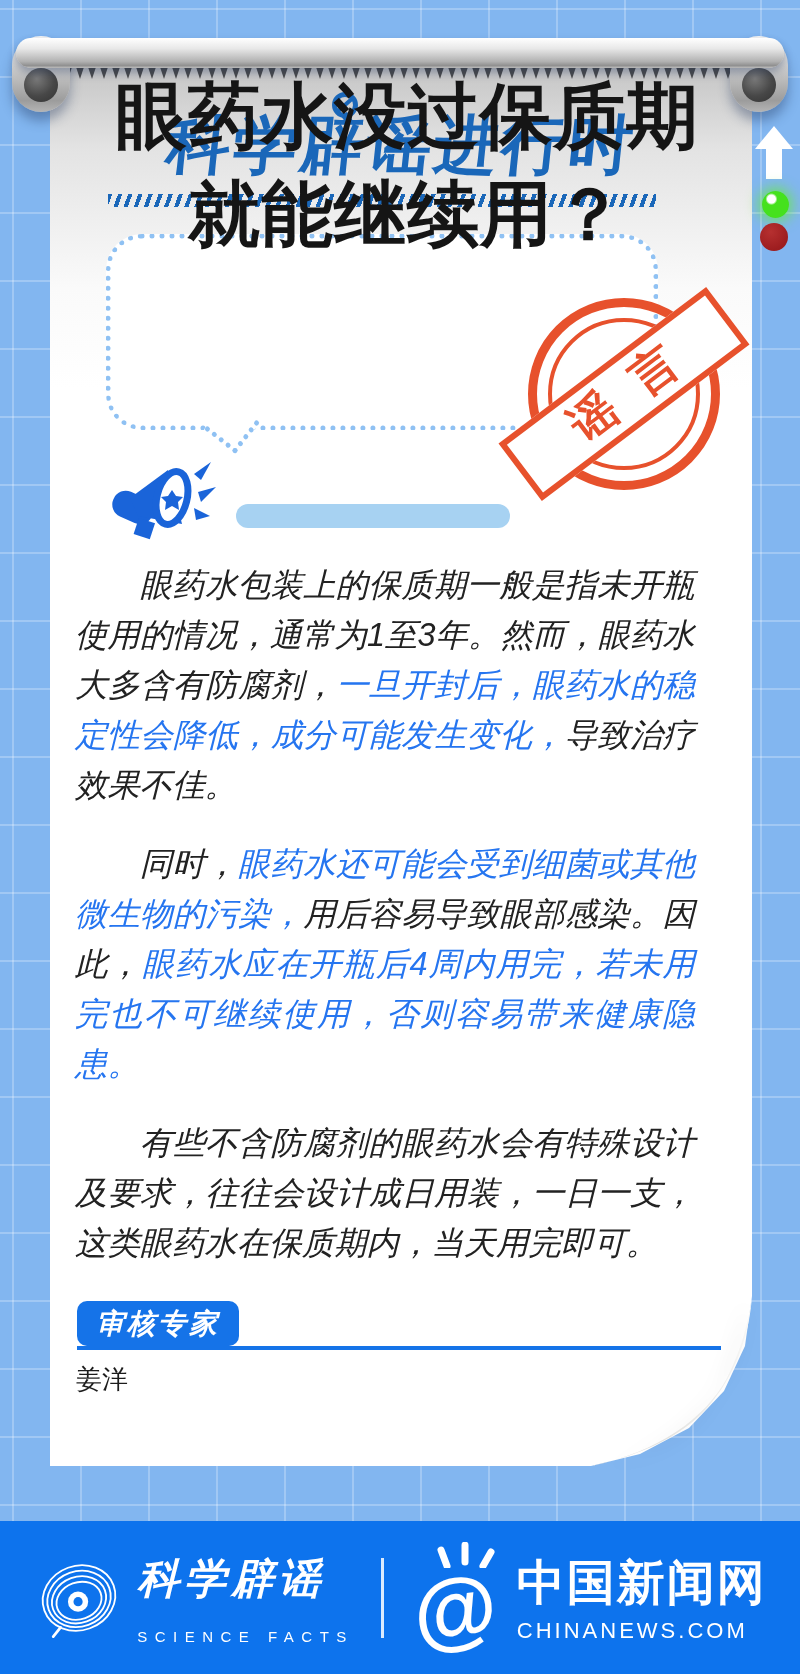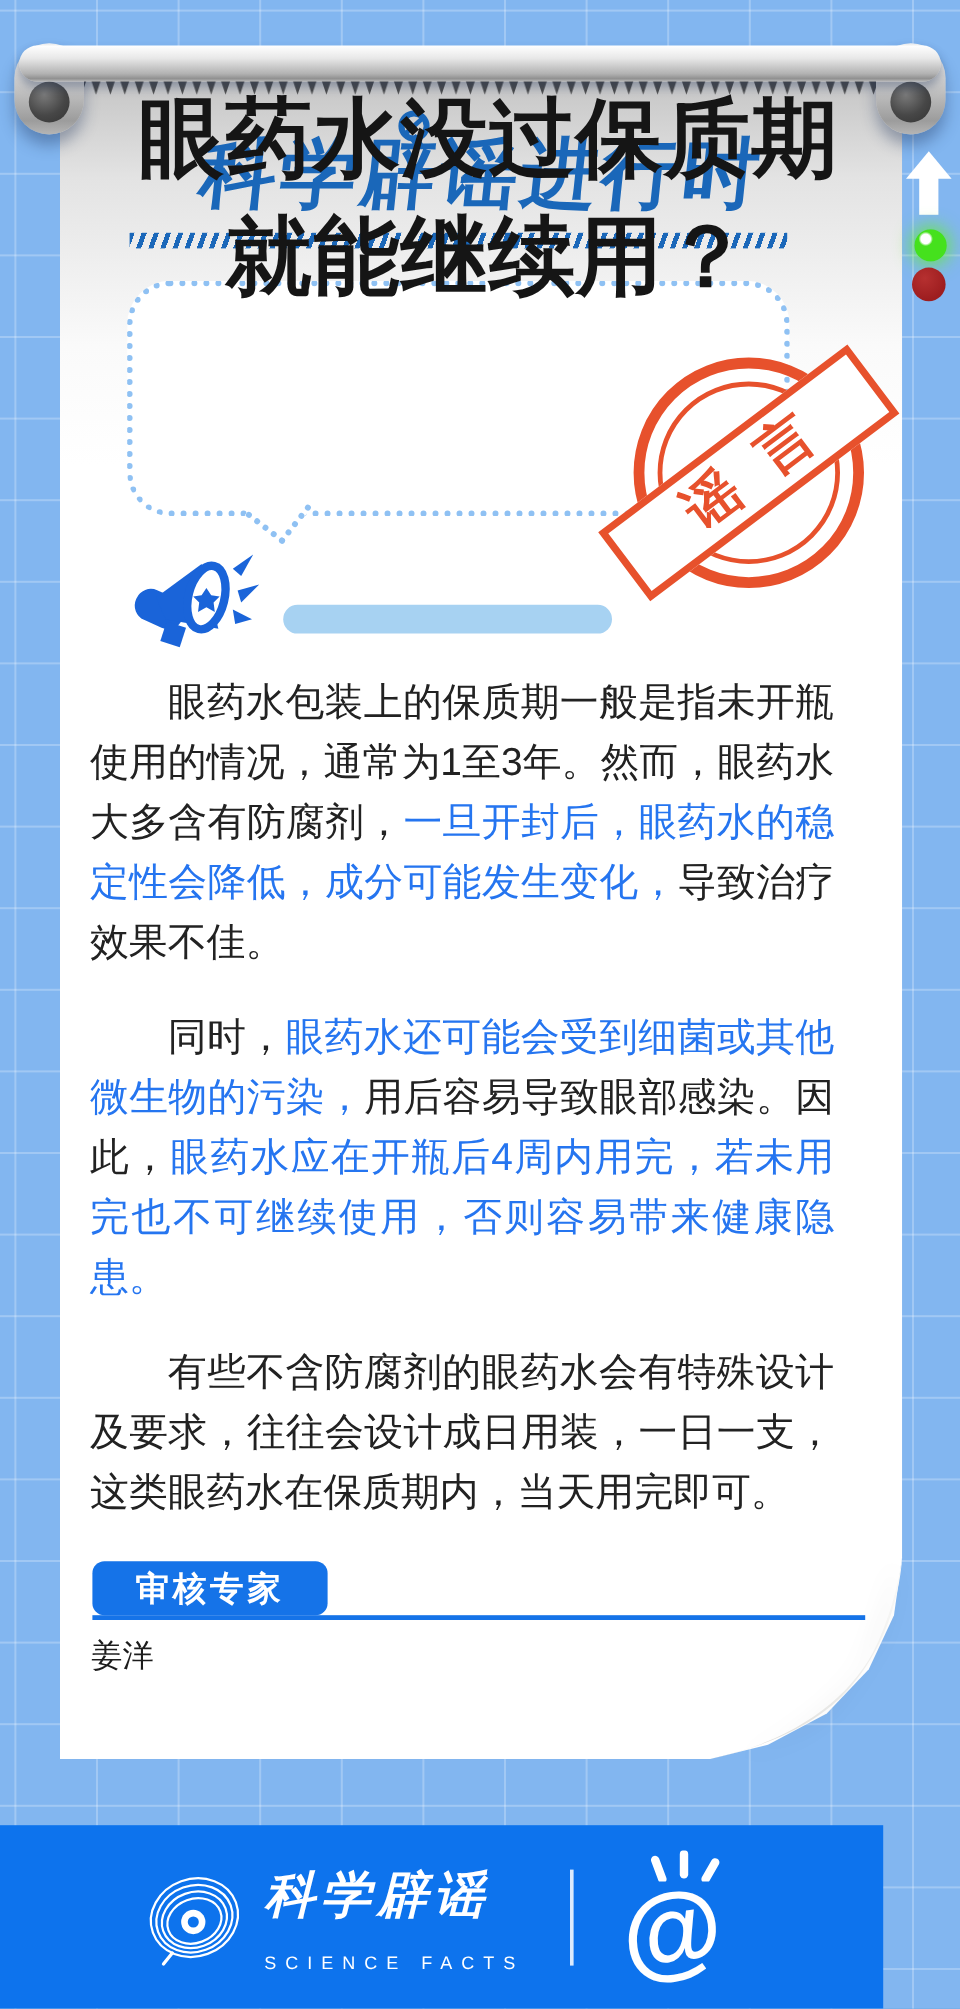--- a/index.html
+++ b/index.html
@@ -9,23 +9,23 @@
     background-color:var(--background-blue,#82b6f0);
     background-image:
       linear-gradient(rgba(255,255,255,.25) 2px, transparent 2px),
       linear-gradient(90deg, rgba(255,255,255,.25) 2px, transparent 2px);
     background-size:68px 68px; background-position:12px 8px;
     font-family:"Liberation Sans","DejaVu Sans",sans-serif;
   }
 
   
   .footer {
-    position:absolute; left:0; top:1521px; width:736px; height:153px;
+    position:absolute; left:0; top:1521px; width:800px; height:153px;
     background:var(--footer-blue,#0d73ed);
-    display:flex; align-items:center; justify-content:center; gap:26px;
+    display:flex; align-items:center; justify-content:center; gap:15px;
   }
   .logo-group { display:flex; align-items:center; }
   .science-text { margin-left:12px; }
   .science-cn { font-size:42px; font-weight:900; color:#fff; letter-spacing:5px; font-style:italic; }
   .science-en { font-size:15px; color:#fff; letter-spacing:7.5px; margin-top:21px; }
   .footer-divider { width:3px; height:80px; background:rgba(255,255,255,.85); margin:0 12px; }
   .news-icon { position:relative; width:104px; height:104px; }
   .news-at { position:absolute; left:2px; top:14px; font-size:86px; font-weight:900; color:#fff; transform:rotate(-8deg); }
   .news-sparks { position:absolute; left:26px; top:-4px; }
   .news-text { margin-left:2px; }
@@ -105,27 +105,27 @@
   }
 
   
   .megaphone { position:absolute; left:56px; top:396px; z-index:2; }
   .verdict-pill { position:absolute; left:186px; top:446px; width:274px; height:24px; border-radius:12px; background:var(--highlight-pill,#a7d2f2); z-index:1; }
   .verdict-text { position:absolute; left:212px; top:406px; font-size:43px; font-weight:800; color:#141414; letter-spacing:3px; z-index:2; }
 
   
   .body-text { position:absolute; left:25px; top:502px; width:620px; }
   .body-text p { margin:0 0 29px 0; font-size:32.4px; line-height:50px; color:#222;
-    text-align:justify; text-indent:2em; word-break:break-all; }
+    text-align:justify; text-indent:2em; word-break:break-all;font-style:italic; }
   .body-text .hl { color:var(--text-highlight,#2575f0); }
 
   
-  .expert-badge { position:absolute; left:27px; top:1243px; height:45px; padding:0 36px;
+  .expert-badge { position:absolute; left:27px; top:1243px; height:45px; padding:0 19px;
     background:var(--badge-blue,#1573e8); color:#fff; font-size:28px; font-weight:700;
-    border-radius:10px; display:flex; align-items:center; letter-spacing:3px; }
+    border-radius:10px; display:flex; align-items:center; letter-spacing:3px;font-style:italic; }
   .expert-rule { position:absolute; left:27px; top:1288px; width:644px; height:4px; background:var(--badge-blue,#1573e8); }
   .expert-name { position:absolute; left:26px; top:1303px; font-size:26px; color:#1c1c1c; line-height:36px; }
   .expert-title { position:absolute; left:36px; top:1339px; font-size:25px; color:#1c1c1c; line-height:34px; }
 </style>
 </head>
 <body>
 
 <div class="page">
 
   <div class="paper">
@@ -222,16 +222,20 @@
       <div class="news-icon">
         <svg class="news-sparks" width="60" height="26" viewBox="0 0 60 26">
           <g stroke="#fff" stroke-width="7" stroke-linecap="round">
             <line x1="10" y1="24" x2="4" y2="8"></line>
             <line x1="28" y1="20" x2="28" y2="3"></line>
             <line x1="46" y1="24" x2="54" y2="10"></line>
           </g>
         </svg>
         <div class="news-at">@</div>
       </div>
+      <div class="news-text">
+        <div class="news-cn">中国新闻网</div>
+        <div class="news-en">CHINANEWS.COM</div>
+      </div>
     </div>
   </div>
 
 </div>
 
 </body></html>

